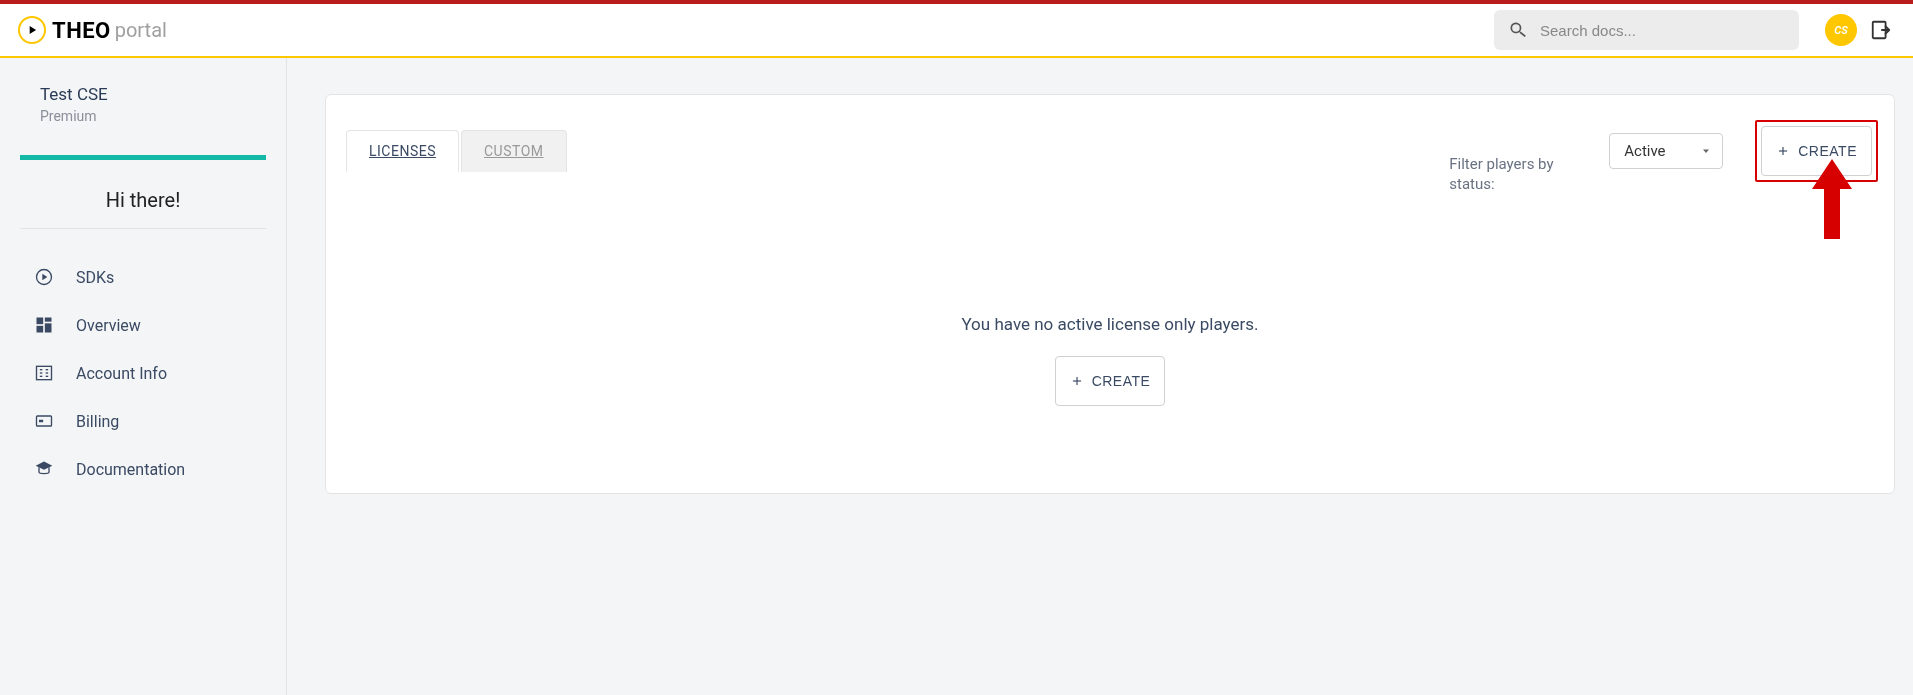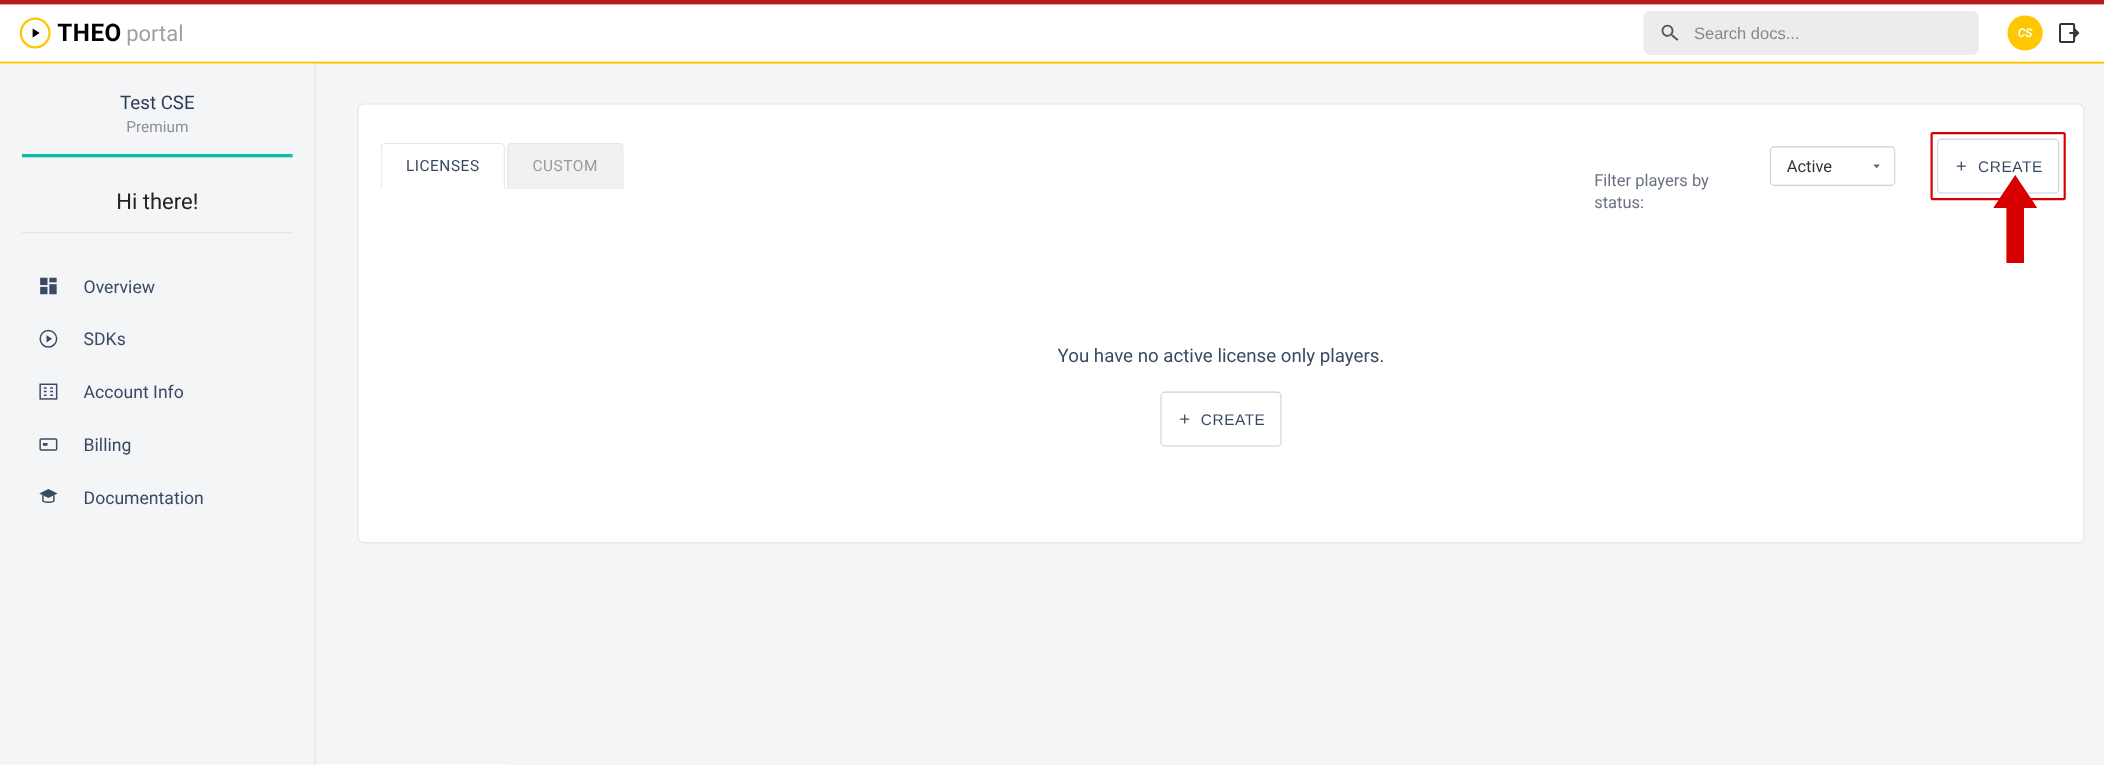--- a/index.html
+++ b/index.html
@@ -70,23 +70,22 @@
   .body-wrap { flex: 1; display: flex; background: #f4f5f7; }
 
   
   .sidebar {
     width: 287px;
     background: #f4f5f7;
     border-right: 1px solid #e3e3e3;
     padding-top: 18px;
   }
   .org-block {
-    text-align: center;
-    padding: 8px 20px 16px;
-    border-bottom: 3px solid #14b8a6;
+    padding: 8px 20px 31px;
+    border-bottom: 5px solid #14b8a6;
     margin: 0 20px;
   }
   .org-name { font-size: 17px; color: #2a3b55; font-weight: 400; }
   .org-plan { font-size: 14px; color: #8a8f9a; margin-top: 4px; }
   .greeting-block {
     text-align: center;
     padding: 28px 20px 16px;
     border-bottom: 1px solid #e3e3e3;
     margin: 0 20px 24px;
   }
@@ -124,20 +123,21 @@
     padding: 12px 22px;
     font-size: 14px;
     letter-spacing: 0.5px;
     color: #999;
     background: #f1f1f1;
     border: 1px solid #e4e4e4;
     border-bottom: none;
     cursor: pointer;
     border-radius: 4px 4px 0 0;
     margin-right: 2px;
+    text-decoration: underline;
   }
   .tab.active {
     background: #fff;
     color: #3a4a63;
     border-bottom: 1px solid #fff;
     position: relative; z-index: 2;
   }
   .card-top-spacer { flex: 1; }
   .filter-label {
     font-size: 15px; color: #6a7282; line-height: 1.3;
@@ -220,35 +220,35 @@
 
   <div class="sidebar">
     <div class="org-block">
       <div class="org-name">Test CSE</div>
       <div class="org-plan">Premium</div>
     </div>
     <div class="greeting-block">
       <div class="greeting">Hi there!</div>
     </div>
     <div class="nav">
+      <div class="nav-item stroke">
+        <svg viewBox="0 0 24 24">
+            <circle cx="12" cy="12" r="9"></circle>
+            <polygon points="10,8 16,12 10,16" fill="#3a4a63" stroke="none"></polygon>
+          </svg>
+        <span>SDKs</span>
+      </div>
       <div class="nav-item">
         <svg viewBox="0 0 24 24">
             <rect x="3" y="3" width="8" height="8"></rect>
             <rect x="13" y="3" width="8" height="5"></rect>
             <rect x="13" y="10" width="8" height="11"></rect>
             <rect x="3" y="13" width="8" height="8"></rect>
           </svg>
         <span>Overview</span>
-      </div>
-      <div class="nav-item stroke">
-        <svg viewBox="0 0 24 24">
-            <circle cx="12" cy="12" r="9"></circle>
-            <polygon points="10,8 16,12 10,16" fill="#3a4a63" stroke="none"></polygon>
-          </svg>
-        <span>SDKs</span>
       </div>
       <div class="nav-item stroke">
         <svg viewBox="0 0 24 24">
             <rect x="3" y="4" width="18" height="16"></rect>
             <line x1="7" y1="8" x2="10" y2="8"></line>
             <line x1="7" y1="12" x2="10" y2="12"></line>
             <line x1="7" y1="16" x2="10" y2="16"></line>
             <line x1="14" y1="8" x2="17" y2="8"></line>
             <line x1="14" y1="12" x2="17" y2="12"></line>
             <line x1="14" y1="16" x2="17" y2="16"></line>

